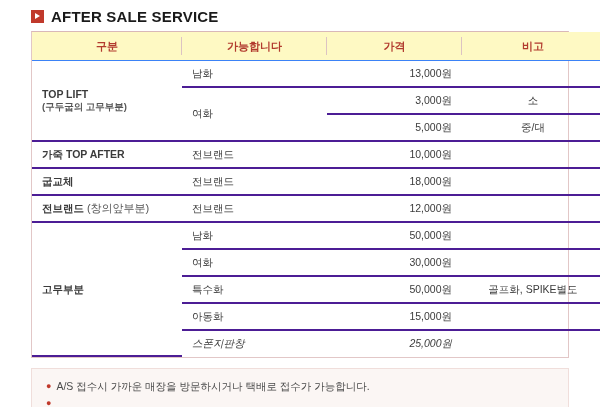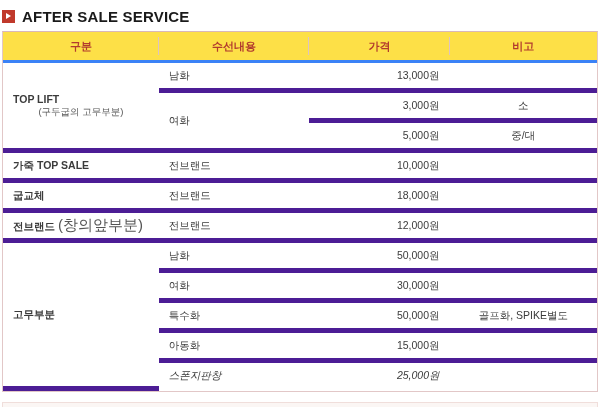--- a/index.html
+++ b/index.html
@@ -12,21 +12,21 @@
     background: #ffffff;
     font-family: "Liberation Sans", sans-serif;
     color: #333;
     overflow: hidden;
   }
   .page {
     position: relative;
     width: 600px;
     height: 294px;
     box-sizing: border-box;
-    padding: 0 2px;
+    padding: 0 31px;
   }
 
   
   .header {
     display: flex;
     align-items: center;
     padding: 8px 0 6px 0;
   }
   .header-bullet {
     width: 13px;
@@ -57,63 +57,62 @@
     border: 1px solid #e2c7c7;
     border-top: 1px solid #d9b8b8;
   }
   table.price {
     border-collapse: collapse;
     width: 100%;
     table-layout: fixed;
     font-size: 10.5px;
   }
   table.price thead th {
-    background: #fde047;
+    background: #fef9c3;
     color: #b23b2e;
     font-weight: bold;
     font-size: 11px;
     height: 26px;
-    border-bottom: 3px solid #3b82f6;
+    border-bottom: 1px solid #3b82f6;
     position: relative;
   }
   table.price thead th .sep {
     position: absolute;
     right: 0;
     top: 5px;
     bottom: 5px;
     width: 1px;
     background: #dcc3c3;
   }
   table.price tbody td {
-    border-bottom: 5px solid #4c1d95;
+    border-bottom: 2px solid #4c1d95;
     height: 25px;
     padding: 0 10px;
     vertical-align: middle;
     color: #3b3b3b;
   }
   table.price tbody tr:last-child td {
     border-bottom: none;
     font-style: italic;
   }
   td.cat {
     font-weight: bold;
     color: #2b2b2b;
     font-size: 10.5px;
     line-height: 1.35;
   }
   td.cat .sub {
-    font-weight: normal;
+    font-weight: bold;
     font-size: 9.5px;
     color: #555;
     display: block;
-    text-align: center;
   }
   td.cat .inline-sub {
     font-weight: normal;
-    font-size: 15px;
+    font-size: 11px;
     color: #555;
   }
   td.item { text-align: left; }
   td.price-col { text-align: right; }
   td.note { text-align: center; color: #3b3b3b; }
 
   
   col.c1 { width: 150px; }
   col.c2 { width: 145px; }
   col.c3 { width: 135px; }
@@ -159,21 +158,21 @@
           <col class="c3">
           <col class="c4">
       </colgroup>
       <thead>
         <tr>
           <th>
             <span>구분</span>
             <span class="sep"></span>
           </th>
           <th>
-            <span>수선내용</span>
+            <span>가능합니다</span>
             <span class="sep"></span>
           </th>
           <th>
             <span>가격</span>
             <span class="sep"></span>
           </th>
           <th>
             <span>비고</span>
           </th>
         </tr>
@@ -193,21 +192,21 @@
           <td class="item" rowspan="2">여화</td>
           <td class="price-col">3,000원</td>
           <td class="note">소</td>
         </tr>
         <tr>
           <td class="price-col">5,000원</td>
           <td class="note">중/대</td>
         </tr>
 
         <tr>
-          <td class="cat">가죽 TOP SALE</td>
+          <td class="cat">가죽 TOP AFTER</td>
           <td class="item">전브랜드</td>
           <td class="price-col">10,000원</td>
           <td class="note"></td>
         </tr>
 
         <tr>
           <td class="cat">굽교체</td>
           <td class="item">전브랜드</td>
           <td class="price-col">18,000원</td>
           <td class="note"></td>
@@ -249,20 +248,21 @@
           <td class="price-col">25,000원</td>
           <td class="note"></td>
         </tr>
       </tbody>
     </table>
   </div>
 
   <div class="notes">
     <div class="line">
       <span class="dot">●</span>
+      <span>A/S 접수시 가까운 매장을 방문하시거나 택배로 접수가 가능합니다.</span>
     </div>
     <div class="line">
       <span class="dot">●</span>
     </div>
     <div class="line">
       <span class="dot">●</span>
       <span>전화 : 080)233-8100, 02)753-5287</span>
     </div>
   </div>
 

